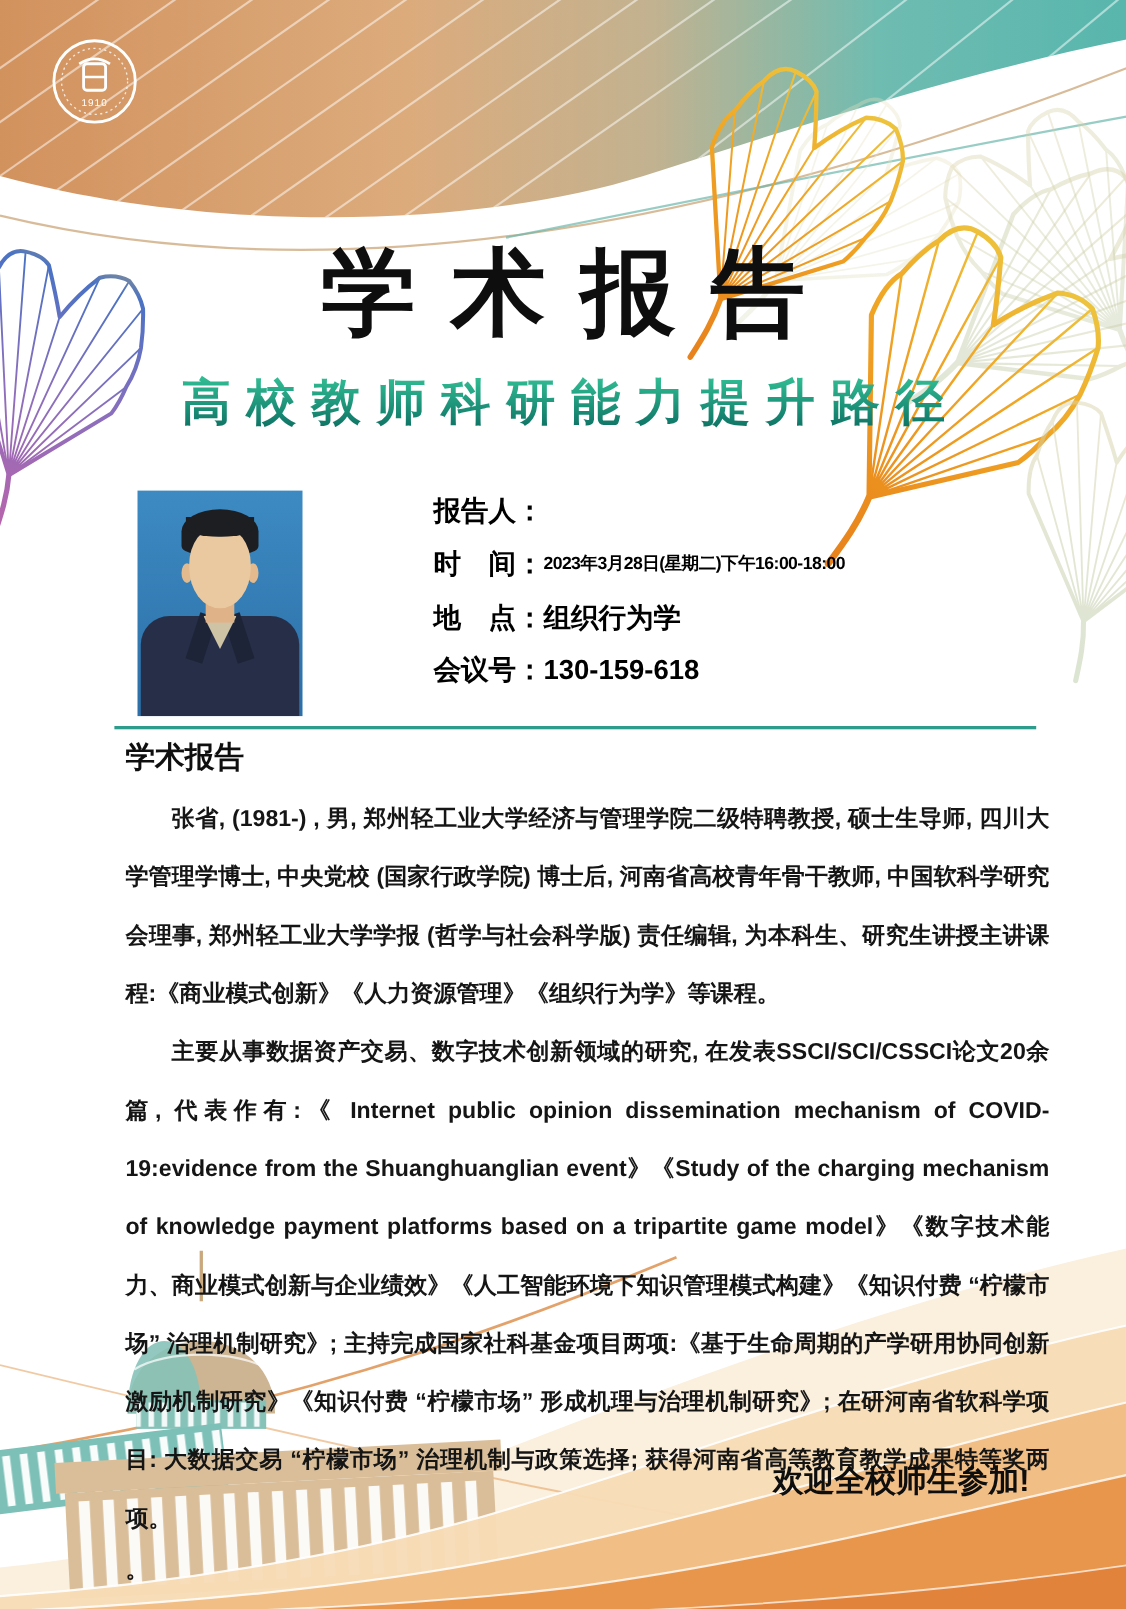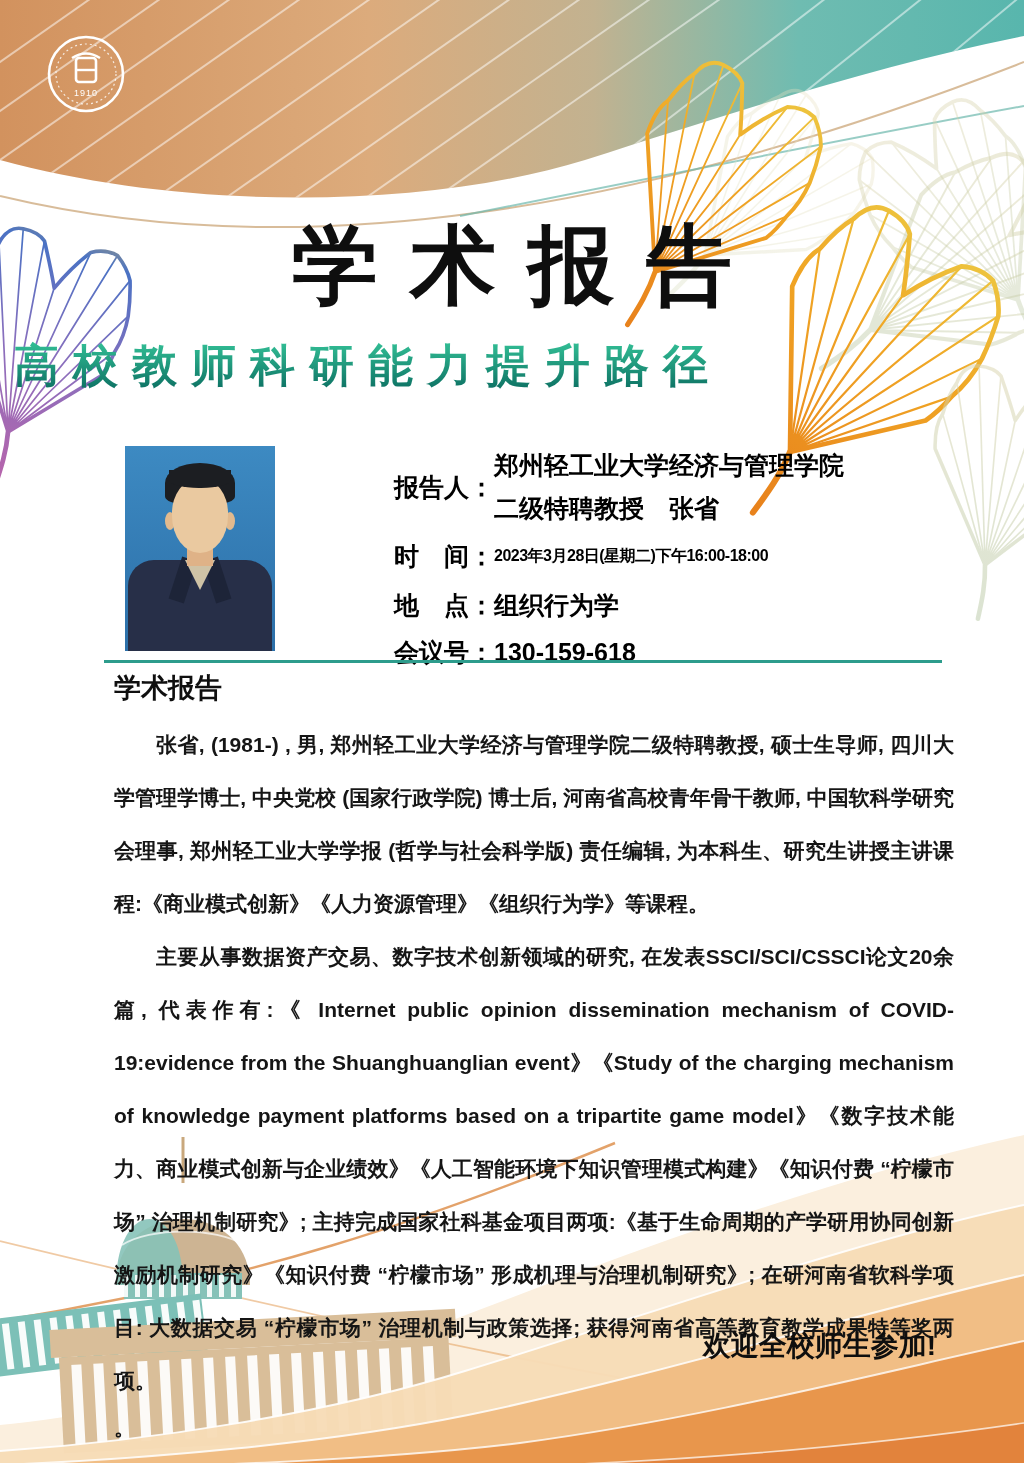--- a/index.html
+++ b/index.html
@@ -23,21 +23,21 @@
     text-shadow:0 1px 2px rgba(120,70,20,.25);white-space:nowrap}
   .brand-en{font-size:12.5px;letter-spacing:.4px;opacity:.95;margin-top:3px;white-space:nowrap}
 
   .title{
     position:absolute;left:0;top:208px;width:100%;z-index:2;
     text-align:center;font-size:86px;font-weight:900;color:#0e0e0e;
     letter-spacing:32px;text-indent:32px;white-space:nowrap;
   }
   .subtitle{
     position:absolute;left:0;top:336px;width:100%;z-index:2;
-    font-size:45px;font-weight:800;letter-spacing:14px;text-indent:14px;
+    text-align:center;font-size:45px;font-weight:800;letter-spacing:14px;text-indent:14px;
     background:linear-gradient(180deg,#33c096 8%,#0c6f62 92%);
     -webkit-background-clip:text;background-clip:text;color:transparent;white-space:nowrap;
   }
 
   
   .photo{position:absolute;left:125px;top:446px;width:150px;height:205px;z-index:2;
     background:linear-gradient(180deg,#3d8ac2 0%,#2c6fa8 100%);overflow:hidden}
   .ph-hair{position:absolute;left:40px;top:17px;width:70px;height:40px;background:#1c1e22;
     border-radius:52% 52% 18% 18%}
   .ph-face{position:absolute;left:47px;top:33px;width:56px;height:74px;background:#eac9a0;
@@ -177,24 +177,20 @@
     <div class="ph-ear-l"></div>
     <div class="ph-ear-r"></div>
     <div class="ph-hair"></div>
     <div class="ph-face"></div>
     <div class="ph-bang"></div>
   </div>
 
   <div class="info">
     <div class="info-row row-speaker">
       <span class="info-label">报告人：</span>
-      <span class="info-val">
-        <span>郑州轻工业大学经济与管理学院</span><br>
-        <span>二级特聘教授　张省</span>
-      </span>
     </div>
     <div class="info-row row-time">
       <span class="info-label">时　间：</span>
       <span class="info-val">2023年3月28日(星期二)下午16:00-18:00</span>
     </div>
     <div class="info-row row-venue">
       <span class="info-label">地　点：</span>
       <span class="info-val">组织行为学</span>
     </div>
     <div class="info-row row-meeting">

